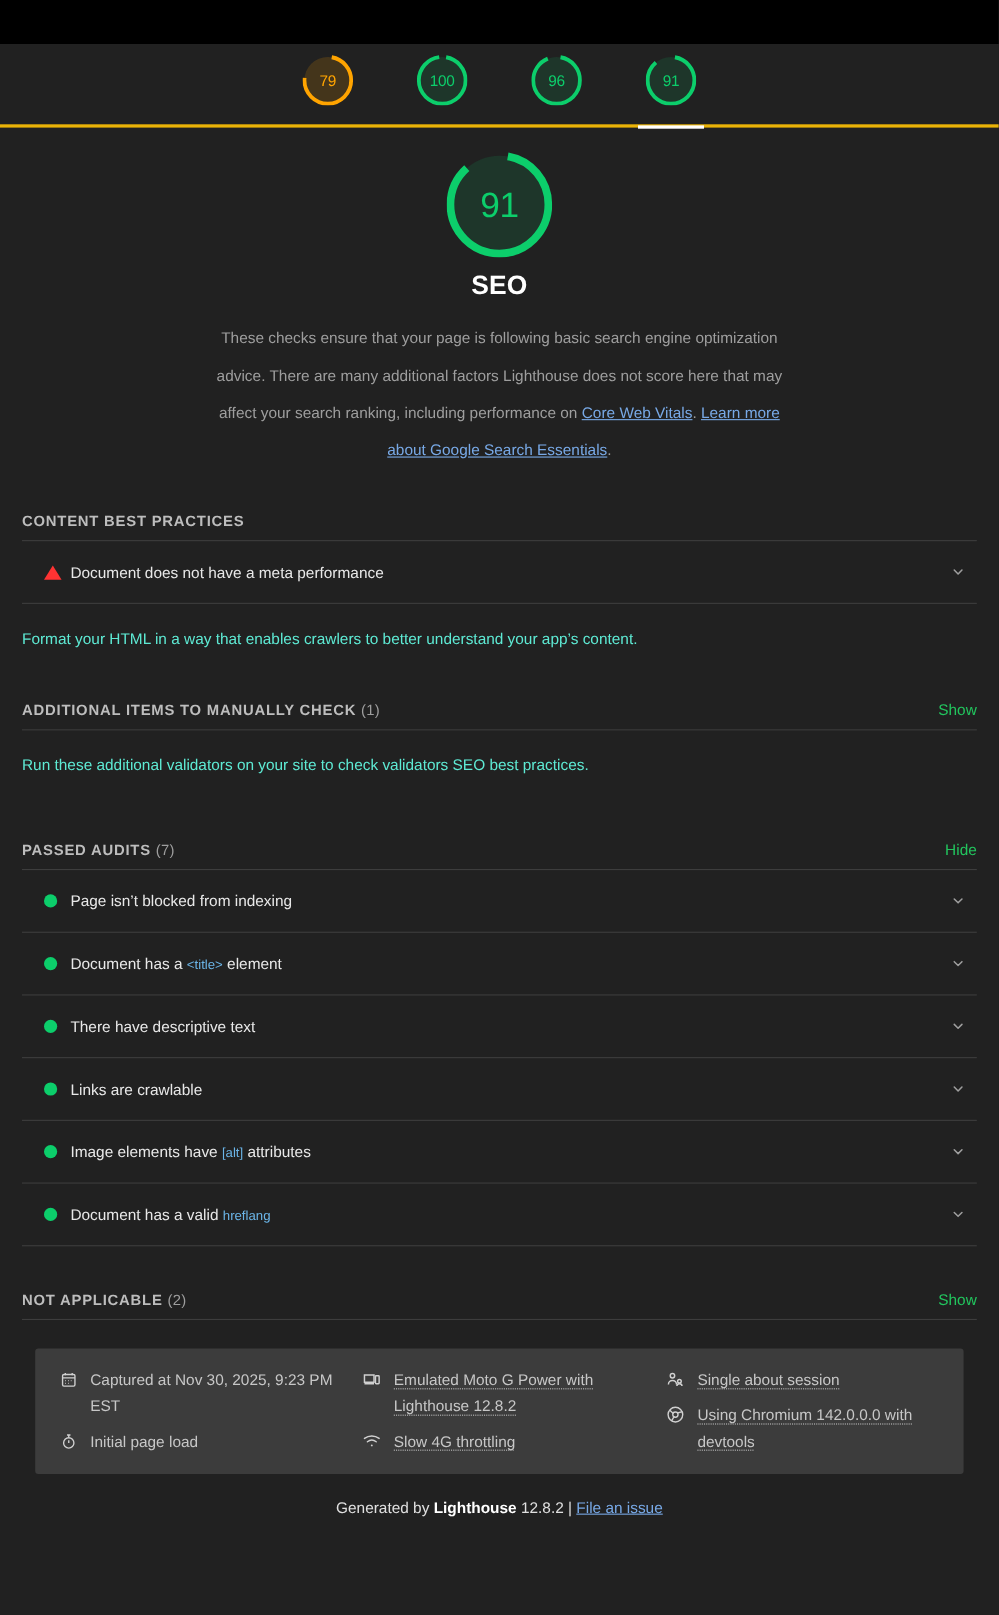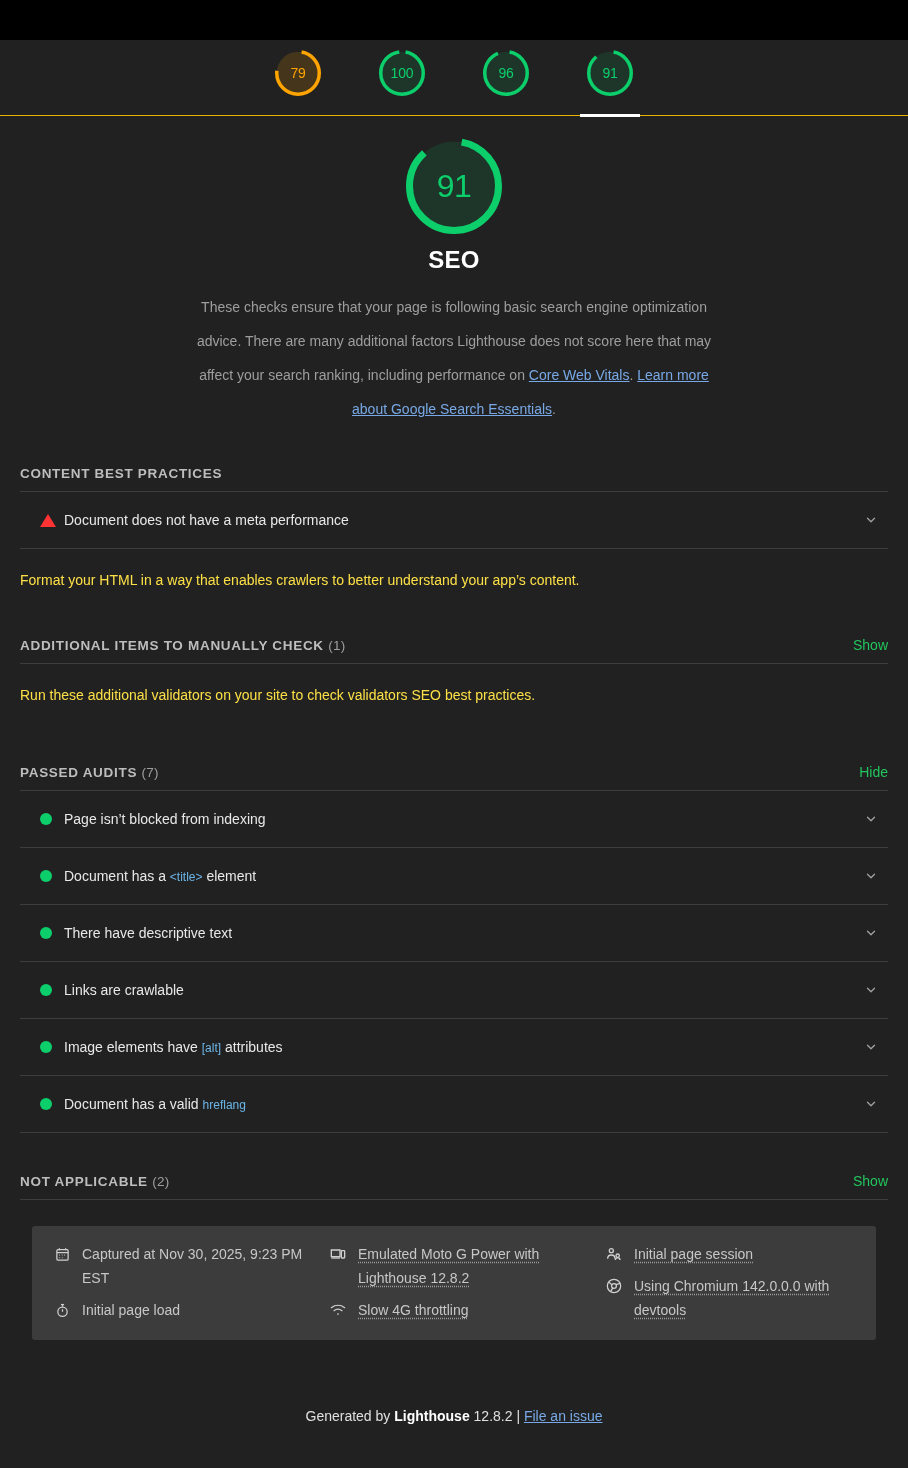--- a/index.html
+++ b/index.html
@@ -26,21 +26,21 @@
   }
 
   
   .gauge-strip {
     height: 76px;
     background: #212121;
     display: flex;
     align-items: flex-start;
     justify-content: center;
     gap: 30px;
-    border-bottom: 1px solid #eab308;
+    border-bottom: 3px solid #eab308;
     position: relative;
   }
 
   .gauge-tab {
     width: 74px;
     height: 76px;
     display: flex;
     flex-direction: column;
     align-items: center;
     justify-content: flex-start;
@@ -216,21 +216,21 @@
   .chev {
     width: 34px;
     display: flex;
     align-items: center;
     justify-content: center;
     color: #9e9e9e;
   }
 
   .section-body-text {
     font-size: 14px;
-    color: #fde047;
+    color: #5eead4;
     line-height: 22px;
     padding: 20px 0 18px 0;
   }
 
   .spacer-lg { height: 28px; }
   .spacer-md { height: 16px; }
 
   
   .meta-wrap {
     padding: 0 32px;
@@ -281,21 +281,20 @@
     text-underline-offset: 3px;
     cursor: help;
   }
 
   
   .footer {
     text-align: center;
     font-size: 14px;
     color: #e0e0e0;
     padding: 22px 0 18px 0;
-    margin-top: 46px;
   }
   .footer b { color: #ffffff; }
   .footer a { color: #78a9e6; text-decoration: underline; }
 </style>
 </head>
 <body>
 
 <div class="topbar"></div>
 
 <div class="gauge-strip" id="gauge-strip">
@@ -531,21 +530,21 @@
       <div class="meta-col">
         <div class="meta-item">
           <span class="meta-icon">
             <svg width="16" height="16" viewBox="0 0 24 24" fill="none" stroke="currentColor" stroke-width="2">
               <circle cx="8" cy="7" r="3"></circle>
               <path d="M2.5 19c0-3.3 2.5-5.5 5.5-5.5s5.5 2.2 5.5 5.5"></path>
               <circle cx="17.5" cy="14.5" r="2.5"></circle>
               <path d="M14 21c0-2 1.6-3.2 3.5-3.2S21 19 21 21"></path>
             </svg>
           </span>
-          <span class="meta-text tip">Initial page session</span>
+          <span class="meta-text tip">Single about session</span>
         </div>
         <div class="meta-item">
           <span class="meta-icon">
             <svg width="16" height="16" viewBox="0 0 24 24" fill="none" stroke="currentColor" stroke-width="1.9">
               <circle cx="12" cy="12" r="10"></circle>
               <circle cx="12" cy="12" r="3.6"></circle>
               <line x1="14.8" y1="9.8" x2="21.6" y2="8"></line>
               <line x1="10.4" y1="14.4" x2="6.6" y2="20.9"></line>
               <line x1="9.2" y1="10.6" x2="4.3" y2="6.2"></line>
             </svg>

